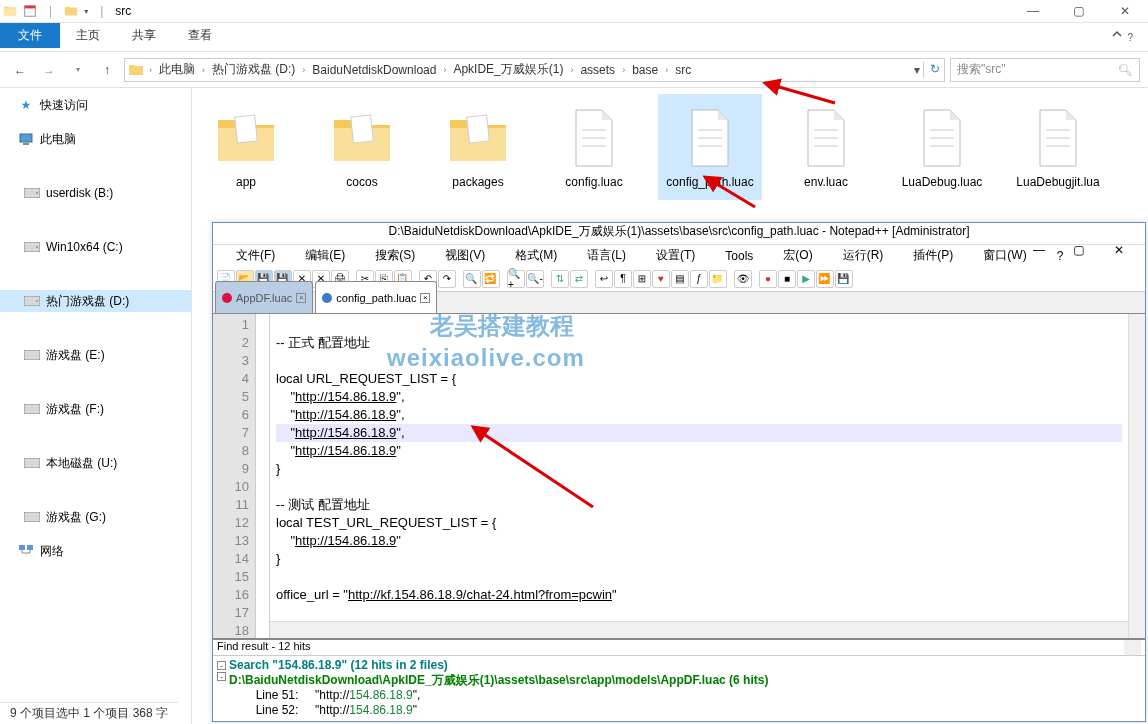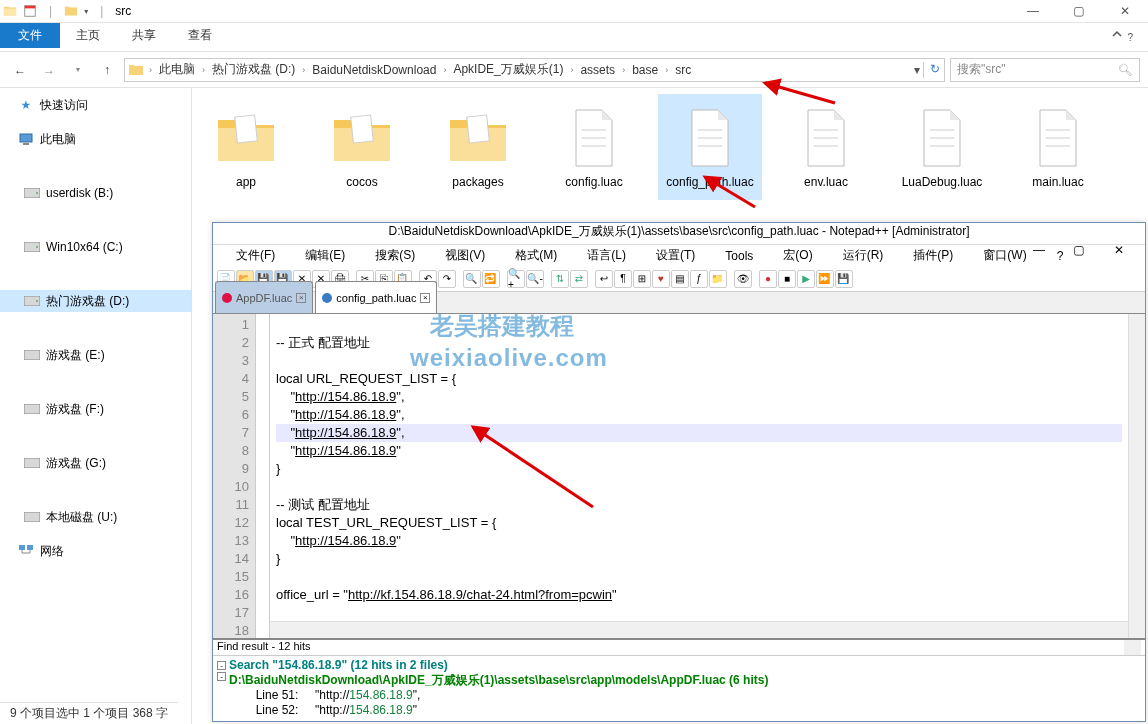--- a/index.html
+++ b/index.html
@@ -230,29 +230,29 @@
           </svg>
         </span>
         <span>游戏盘 (F:)</span>
       </div>
     <div class="tree-item sub">
         <span class="ic">
           <svg width="16" height="10" viewBox="0 0 16 10">
             <rect width="16" height="10" fill="#d8d8d8" stroke="#888"></rect>
           </svg>
         </span>
+        <span>本地磁盘 (U:)</span>
+      </div>
+    <div class="tree-item sub">
+        <span class="ic">
+          <svg width="16" height="10" viewBox="0 0 16 10">
+            <rect width="16" height="10" fill="#d8d8d8" stroke="#888"></rect>
+          </svg>
+        </span>
         <span>游戏盘 (G:)</span>
-      </div>
-    <div class="tree-item sub">
-        <span class="ic">
-          <svg width="16" height="10" viewBox="0 0 16 10">
-            <rect width="16" height="10" fill="#d8d8d8" stroke="#888"></rect>
-          </svg>
-        </span>
-        <span>本地磁盘 (U:)</span>
       </div>
     <div style="height:12px"></div>
     <div class="tree-item">
       <span class="ic">
           <svg width="16" height="16" viewBox="0 0 16 16">
             <rect x="1" y="2" width="6" height="5" fill="#5b9bd5"></rect>
             <rect x="9" y="2" width="6" height="5" fill="#5b9bd5"></rect>
             <path d="M4 7v3h8V7" stroke="#888" fill="none"></path>
           </svg>
         </span>
@@ -332,20 +332,32 @@
           <div class="icon">
             <svg class="file-svg" viewBox="0 0 48 60">
               <path fill="#fff" stroke="#bbb" d="M6 2h26l10 10v46H6z"></path>
               <path fill="#e8e8e8" d="M32 2v10h10z"></path>
               <line x1="12" y1="22" x2="36" y2="22" stroke="#ccc"></line>
               <line x1="12" y1="30" x2="36" y2="30" stroke="#ccc"></line>
               <line x1="12" y1="38" x2="36" y2="38" stroke="#ccc"></line>
             </svg>
           </div>
           <div class="label">LuaDebug.luac</div>
+        </div>
+        <div class="fileitem">
+          <div class="icon">
+            <svg class="file-svg" viewBox="0 0 48 60">
+              <path fill="#fff" stroke="#bbb" d="M6 2h26l10 10v46H6z"></path>
+              <path fill="#e8e8e8" d="M32 2v10h10z"></path>
+              <line x1="12" y1="22" x2="36" y2="22" stroke="#ccc"></line>
+              <line x1="12" y1="30" x2="36" y2="30" stroke="#ccc"></line>
+              <line x1="12" y1="38" x2="36" y2="38" stroke="#ccc"></line>
+            </svg>
+          </div>
+          <div class="label">LuaDebugjit.lua</div>
         </div>
         <div class="fileitem">
           <div class="icon">
             <svg class="file-svg" viewBox="0 0 48 60">
               <path fill="#fff" stroke="#bbb" d="M6 2h26l10 10v46H6z"></path>
               <path fill="#e8e8e8" d="M32 2v10h10z"></path>
               <line x1="12" y1="22" x2="36" y2="22" stroke="#ccc"></line>
               <line x1="12" y1="30" x2="36" y2="30" stroke="#ccc"></line>
               <line x1="12" y1="38" x2="36" y2="38" stroke="#ccc"></line>
             </svg>
@@ -516,13 +528,13 @@
     <line x1="75" y1="25" x2="5" y2="5" stroke="#d00" stroke-width="3" marker-end="url(#ah1)"></line>
   </svg>
 <svg class="arrow-overlay" style="left:700px;top:172px" width="60" height="40">
     <line x1="55" y1="35" x2="5" y2="5" stroke="#d00" stroke-width="3" marker-end="url(#ah1)"></line>
   </svg>
 <svg class="arrow-overlay" style="left:468px;top:422px" width="130" height="90">
     <line x1="125" y1="85" x2="5" y2="5" stroke="#d00" stroke-width="3" marker-end="url(#ah1)"></line>
   </svg>
 
 <div class="watermark" style="left:430px;top:310px"><span>老吴搭建教程</span></div>
-<div class="watermark" style="left:410px;top:344px;letter-spacing:1px"><span>weixiaolive.com</span></div>
+<div class="watermark" style="left:387px;top:344px;letter-spacing:1px"><span>weixiaolive.com</span></div>
 
 </body></html>

